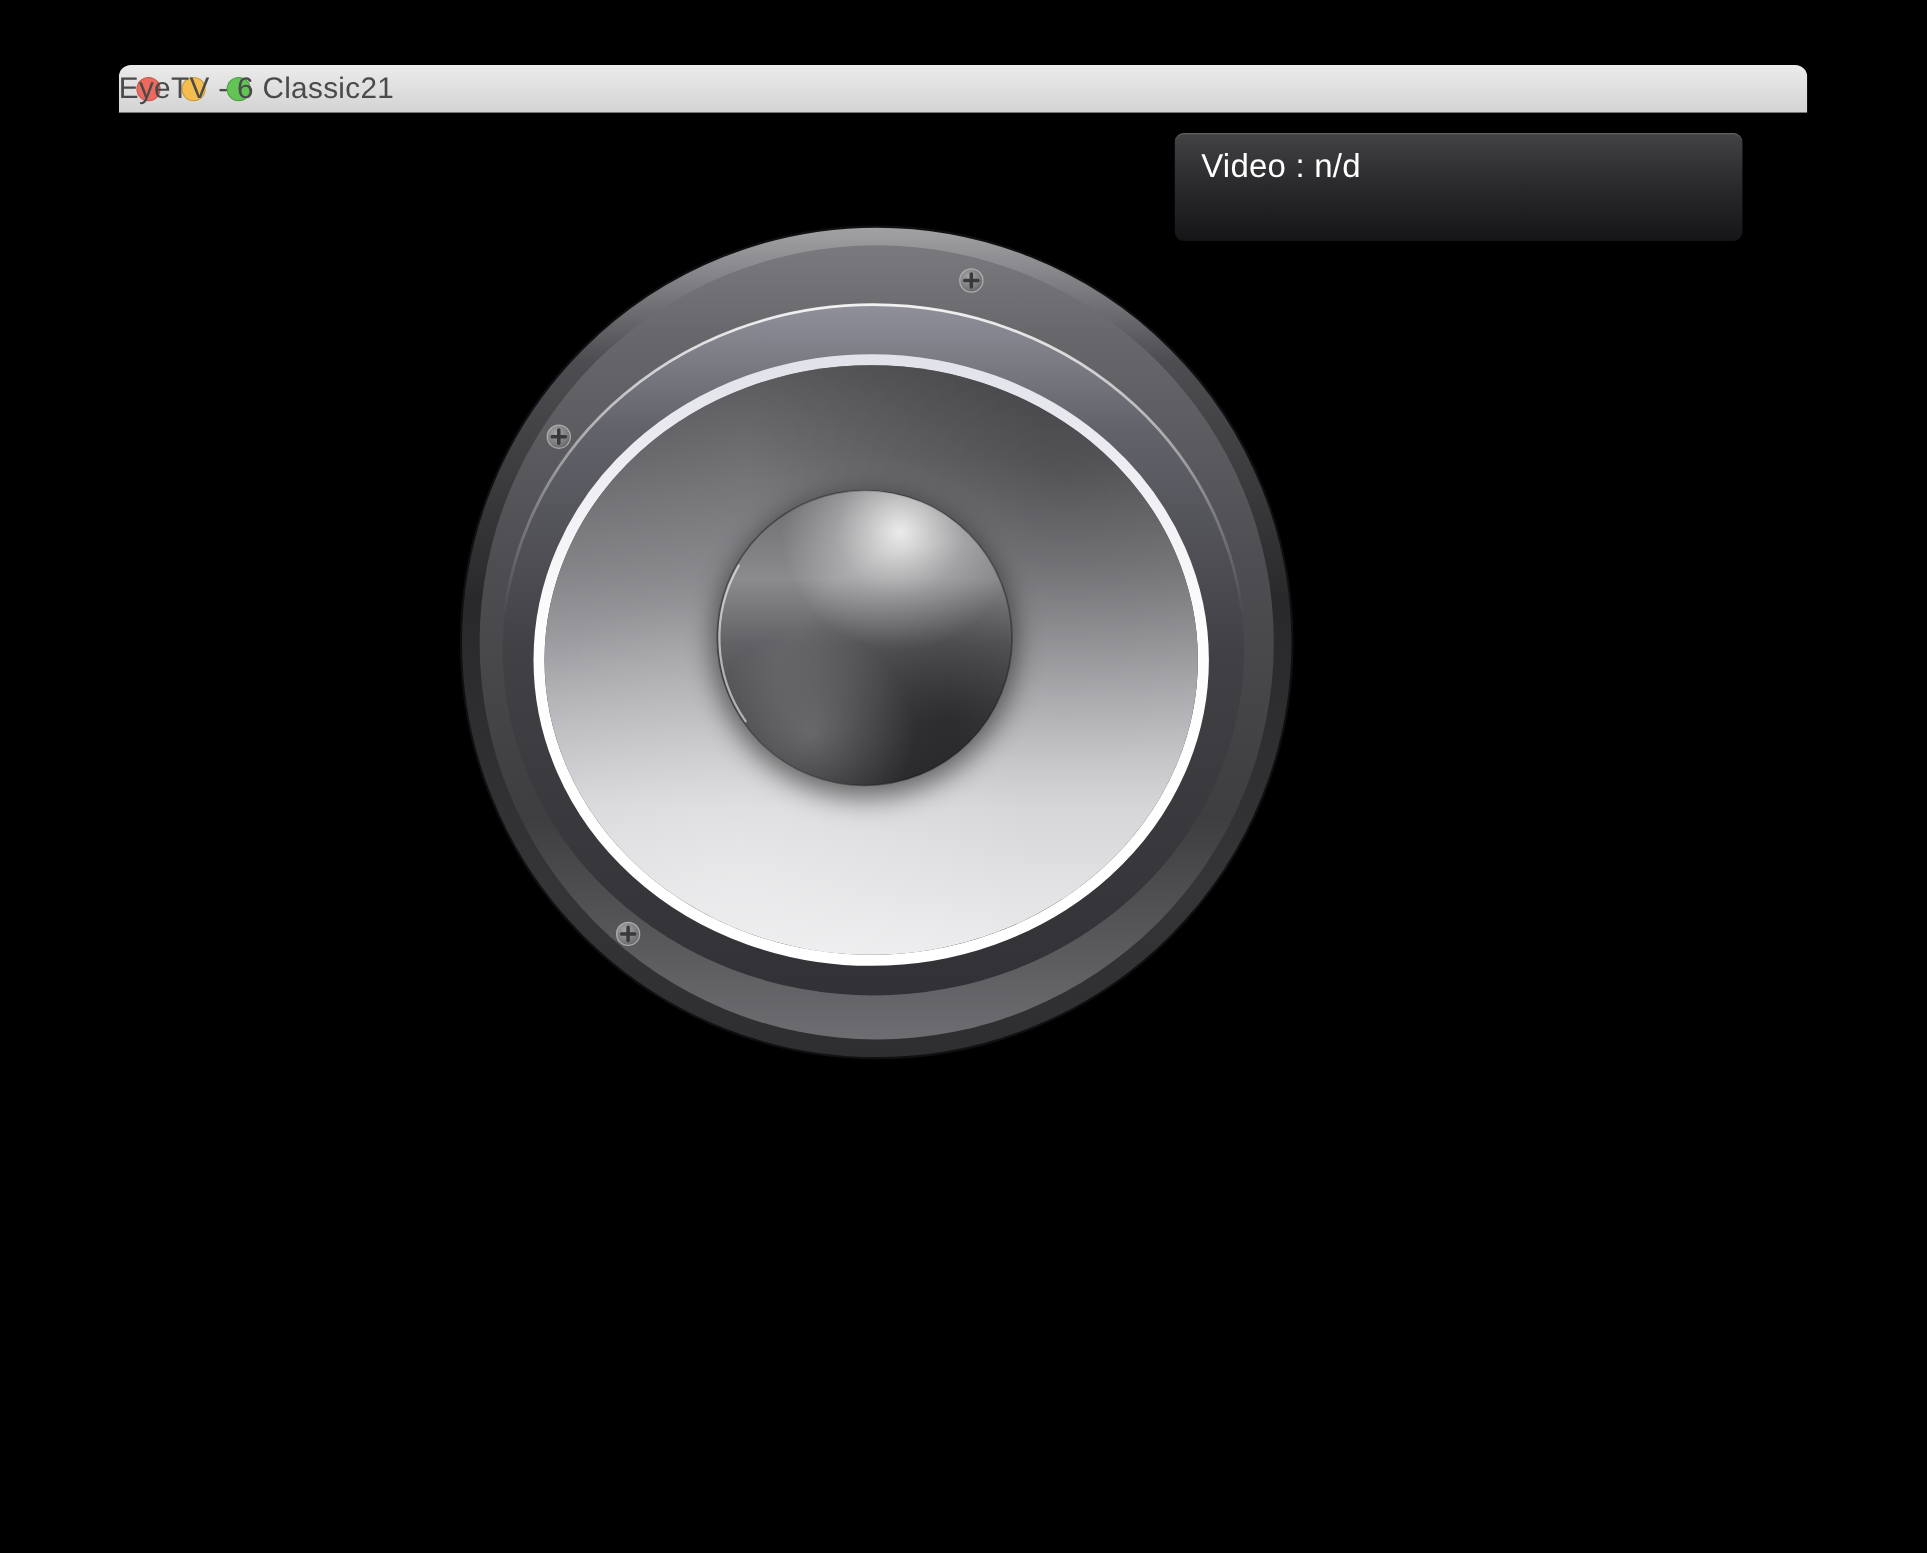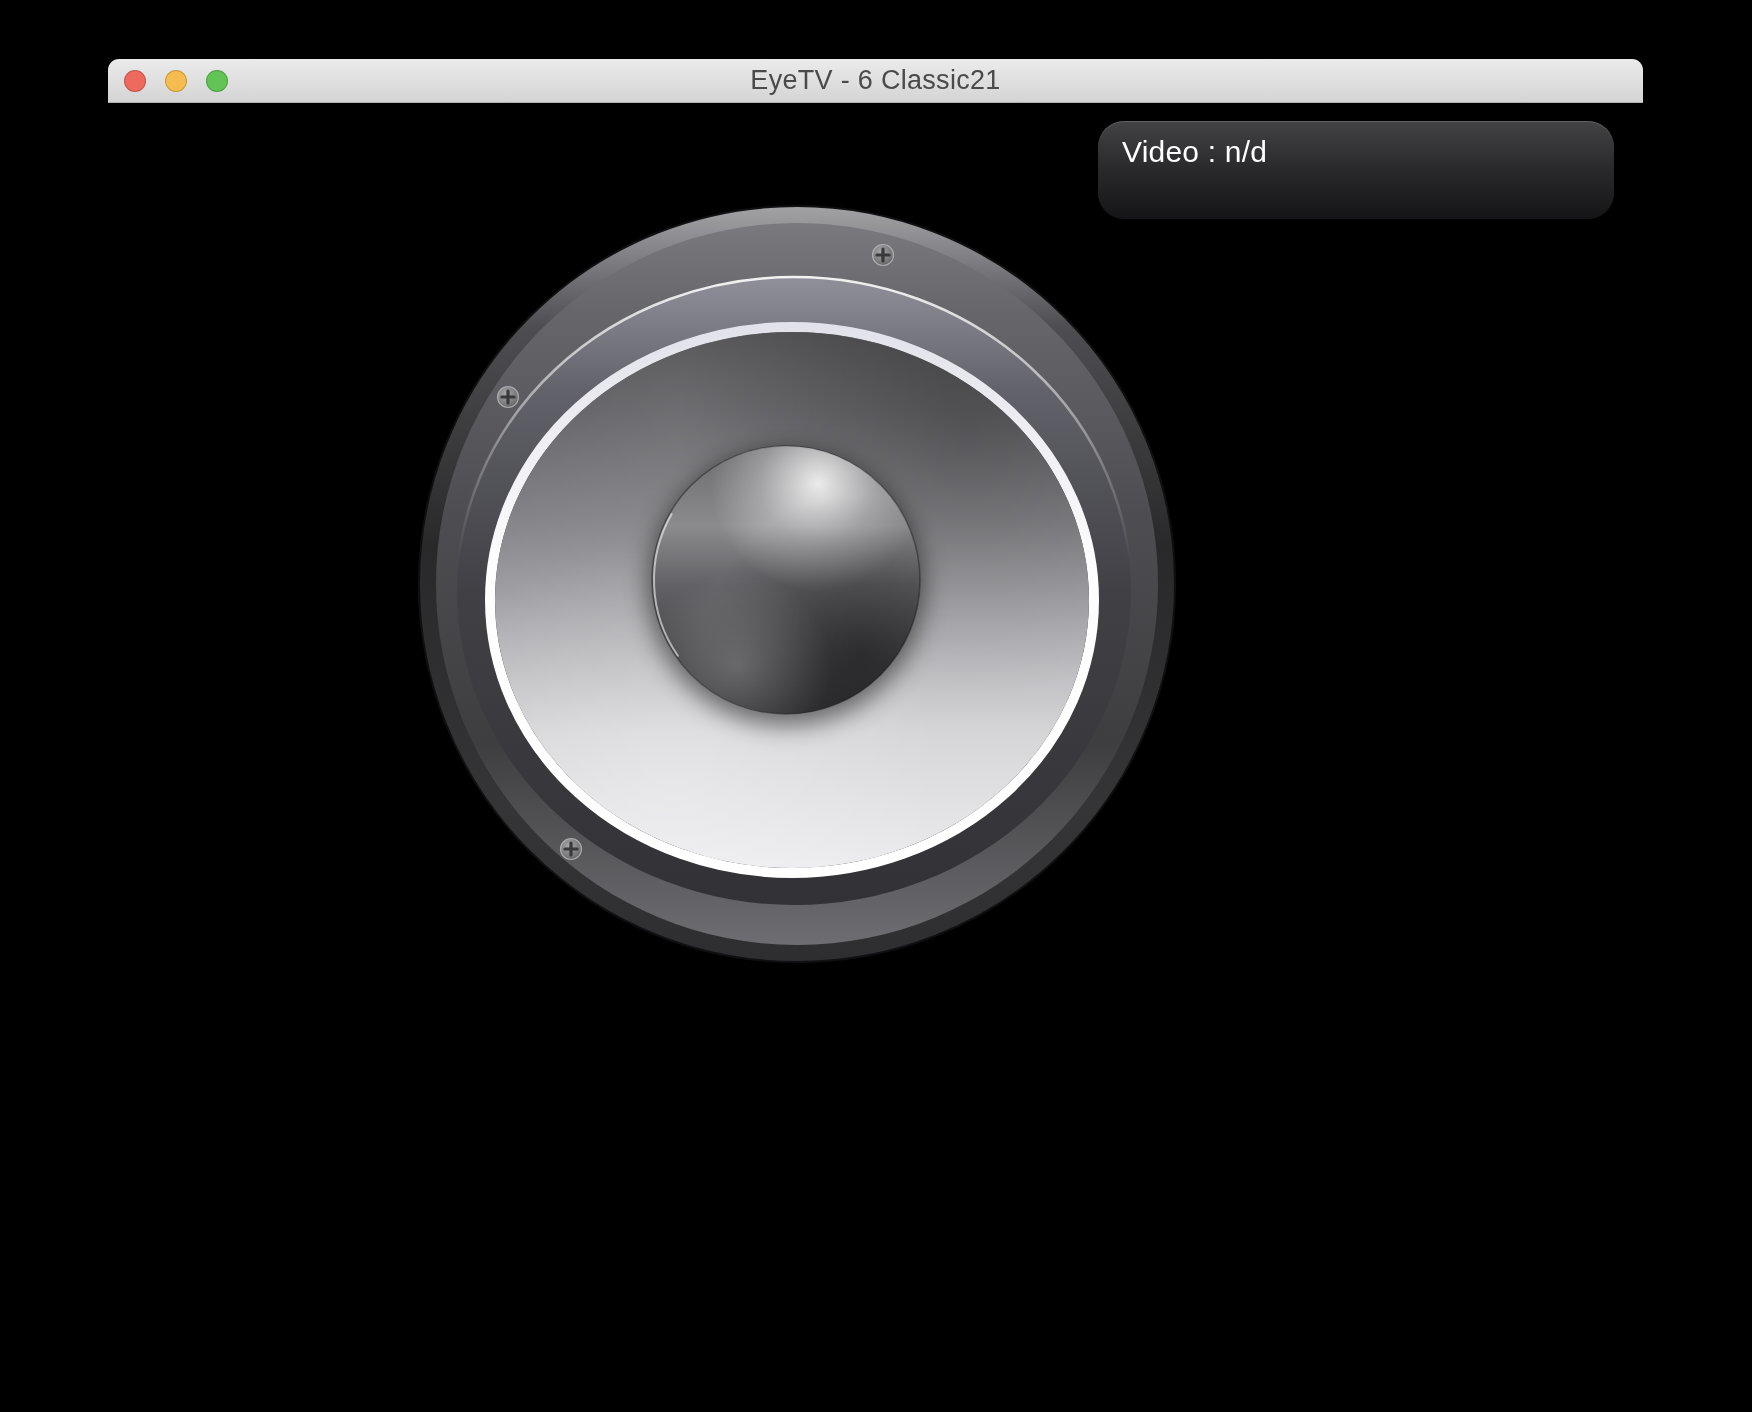--- a/index.html
+++ b/index.html
@@ -23,35 +23,35 @@
     border-bottom:1px solid #b2b2b2;
     border-radius:11px 11px 0 0;
     display:flex;align-items:center;
   }
   .traffic{display:flex;align-items:center;gap:19px;padding-left:16px;}
   .light{width:22px;height:22px;border-radius:50%;box-shadow:inset 0 0 0 1px rgba(0,0,0,.18);}
   .light.red{background:var(--traffic-red);}
   .light.yellow{background:var(--traffic-yellow);}
   .light.green{background:var(--traffic-green);}
   .title{
-    position:absolute;left:0;right:0;text-align:center;
+    position:absolute;left:0;right:0;text-align:left;
     font-size:27px;color:var(--title-text);letter-spacing:.3px;
   }
   .window-body{
     position:absolute;left:108px;top:103px;width:1535px;height:1257px;
     background:#000;
   }
 
   
   svg.speaker{position:absolute;left:-108px;top:-103px;width:1752px;height:1412px;}
 
   
   .overlay{
-    position:absolute;left:990px;top:18px;width:516px;height:98px;
-    border-radius:26px;
+    position:absolute;left:960px;top:18px;width:516px;height:98px;
+    border-radius:8px;
     background:linear-gradient(to bottom,var(--overlay-bg-top),var(--overlay-bg-mid) 48%,var(--overlay-bg-bottom));
     box-shadow:inset 0 1px 0 rgba(255,255,255,.16), 0 0 0 1px rgba(0,0,0,.6);
     padding:13px 7px 0 24px;
   }
   .overlay .line{
     color:var(--overlay-text);font-size:30px;line-height:36px;white-space:nowrap;
     letter-spacing:.2px;
   }
 </style>
 </head>

